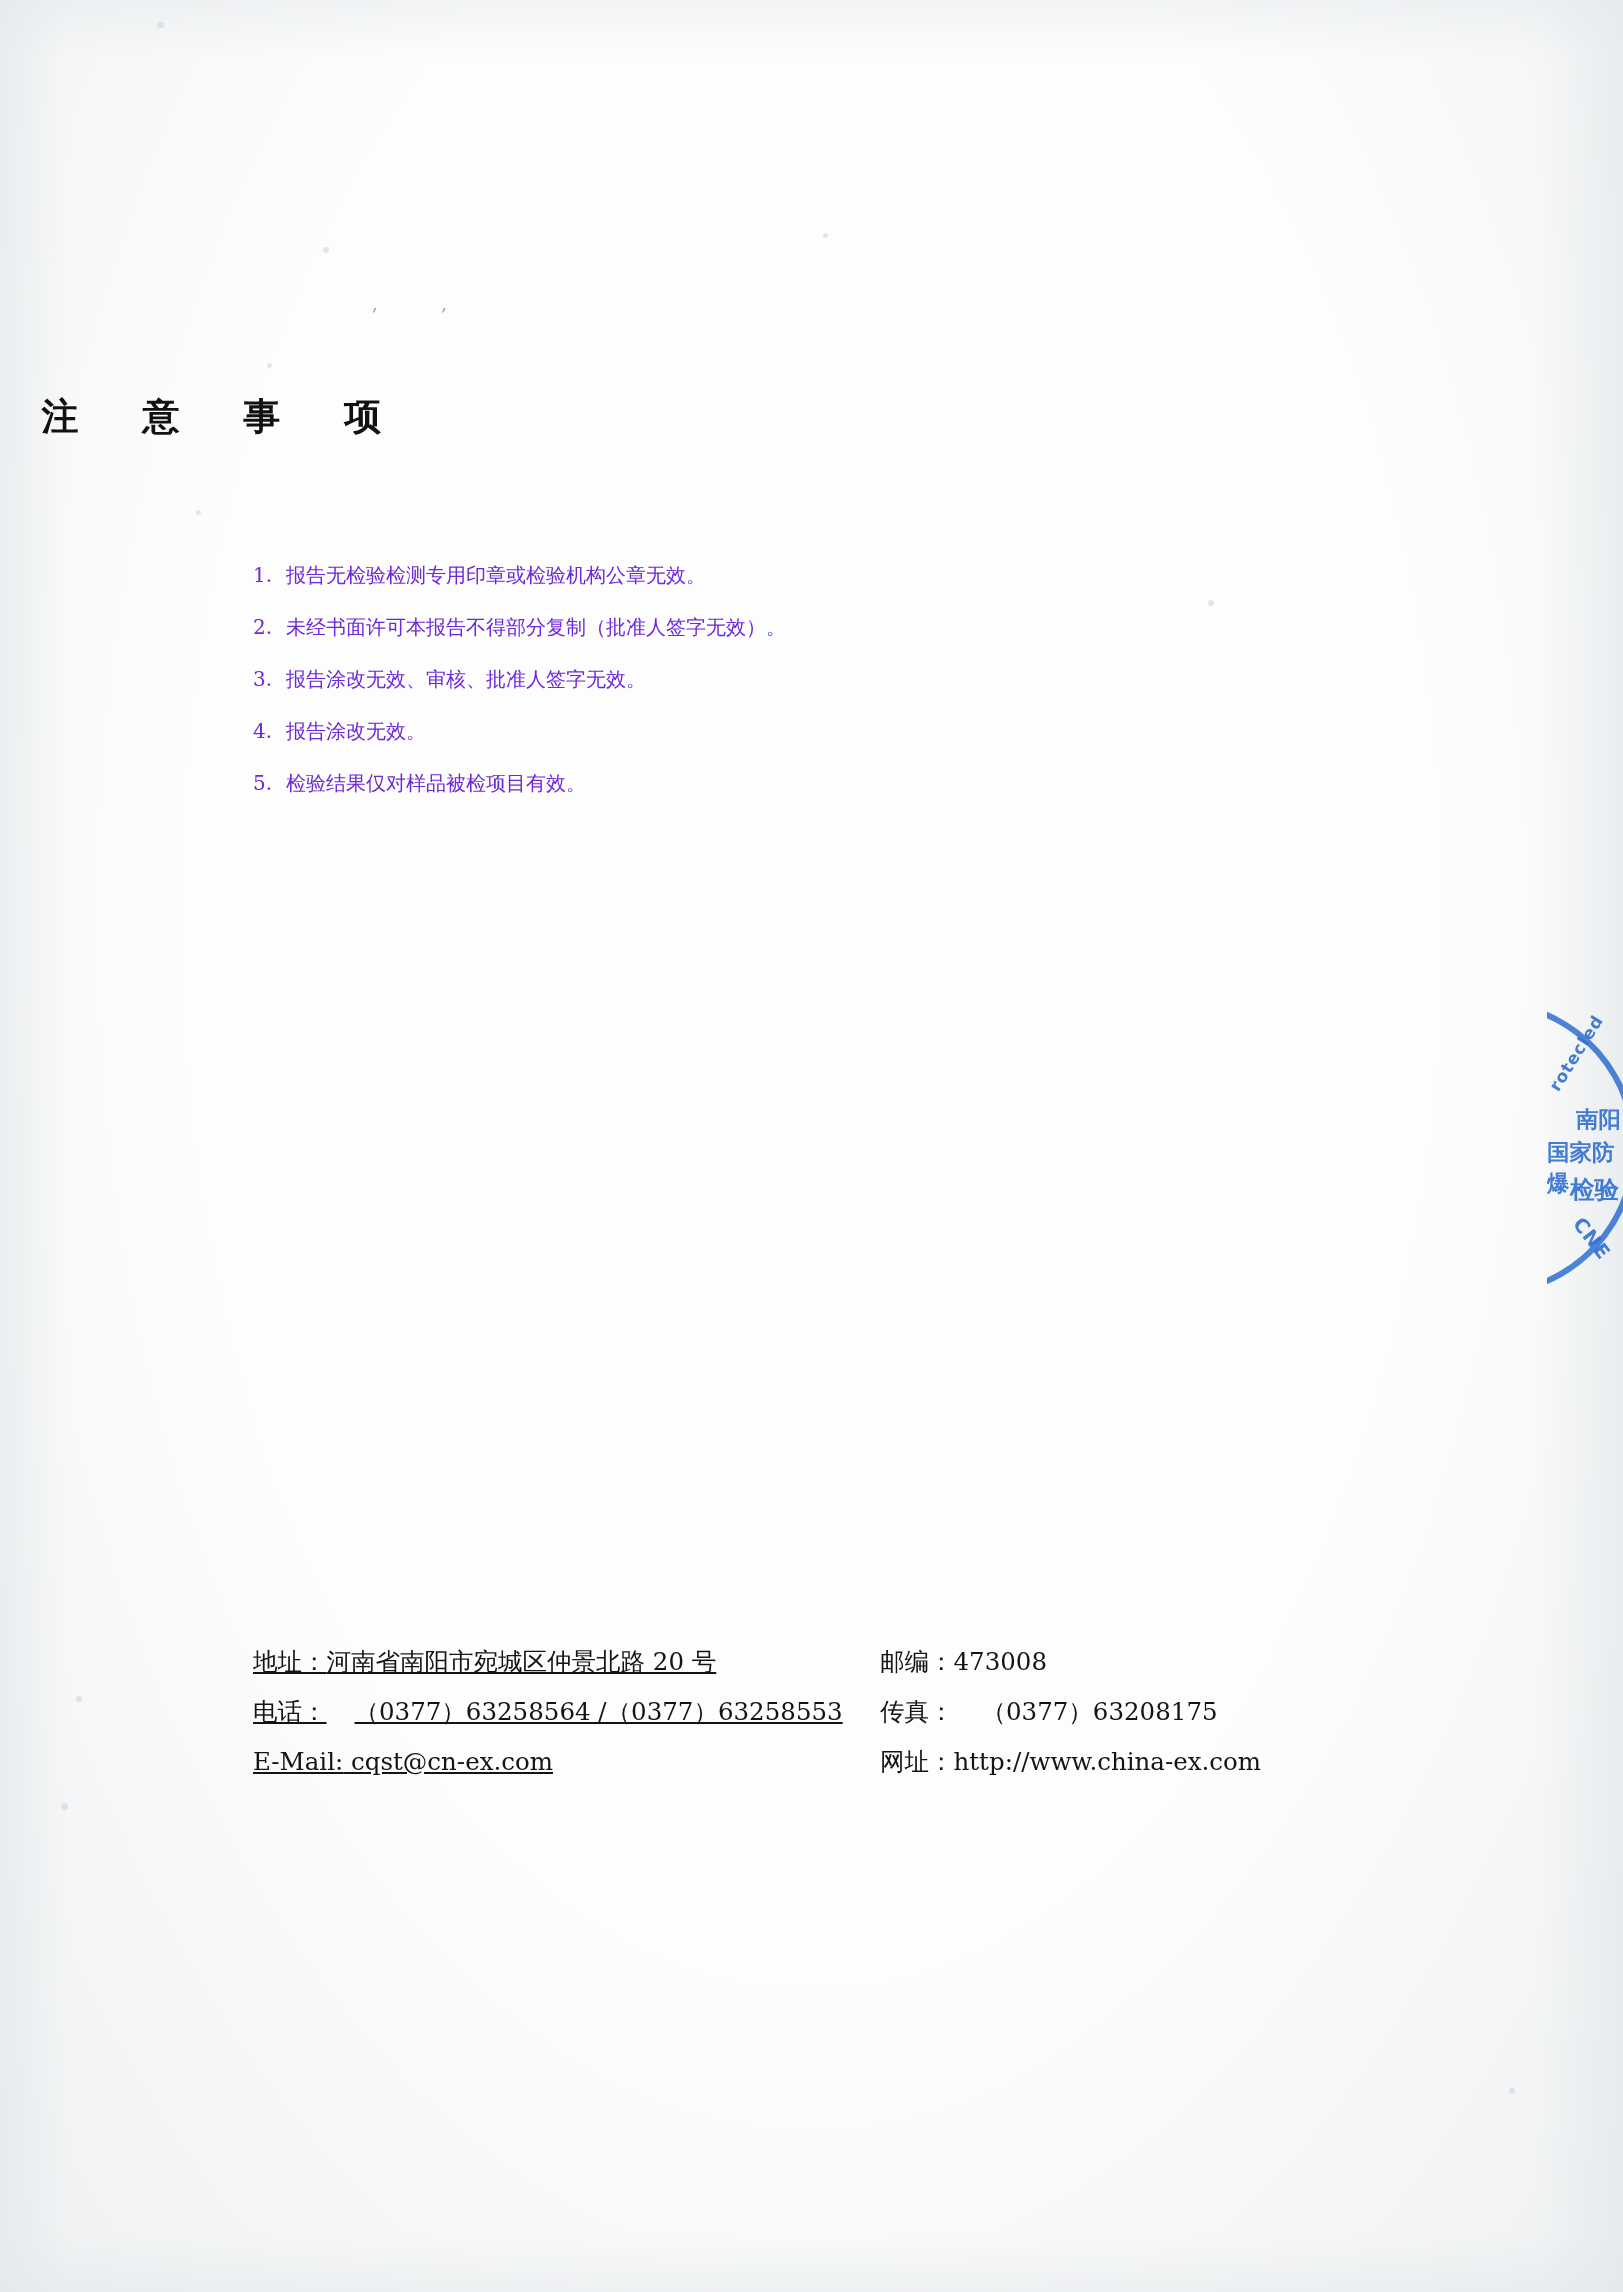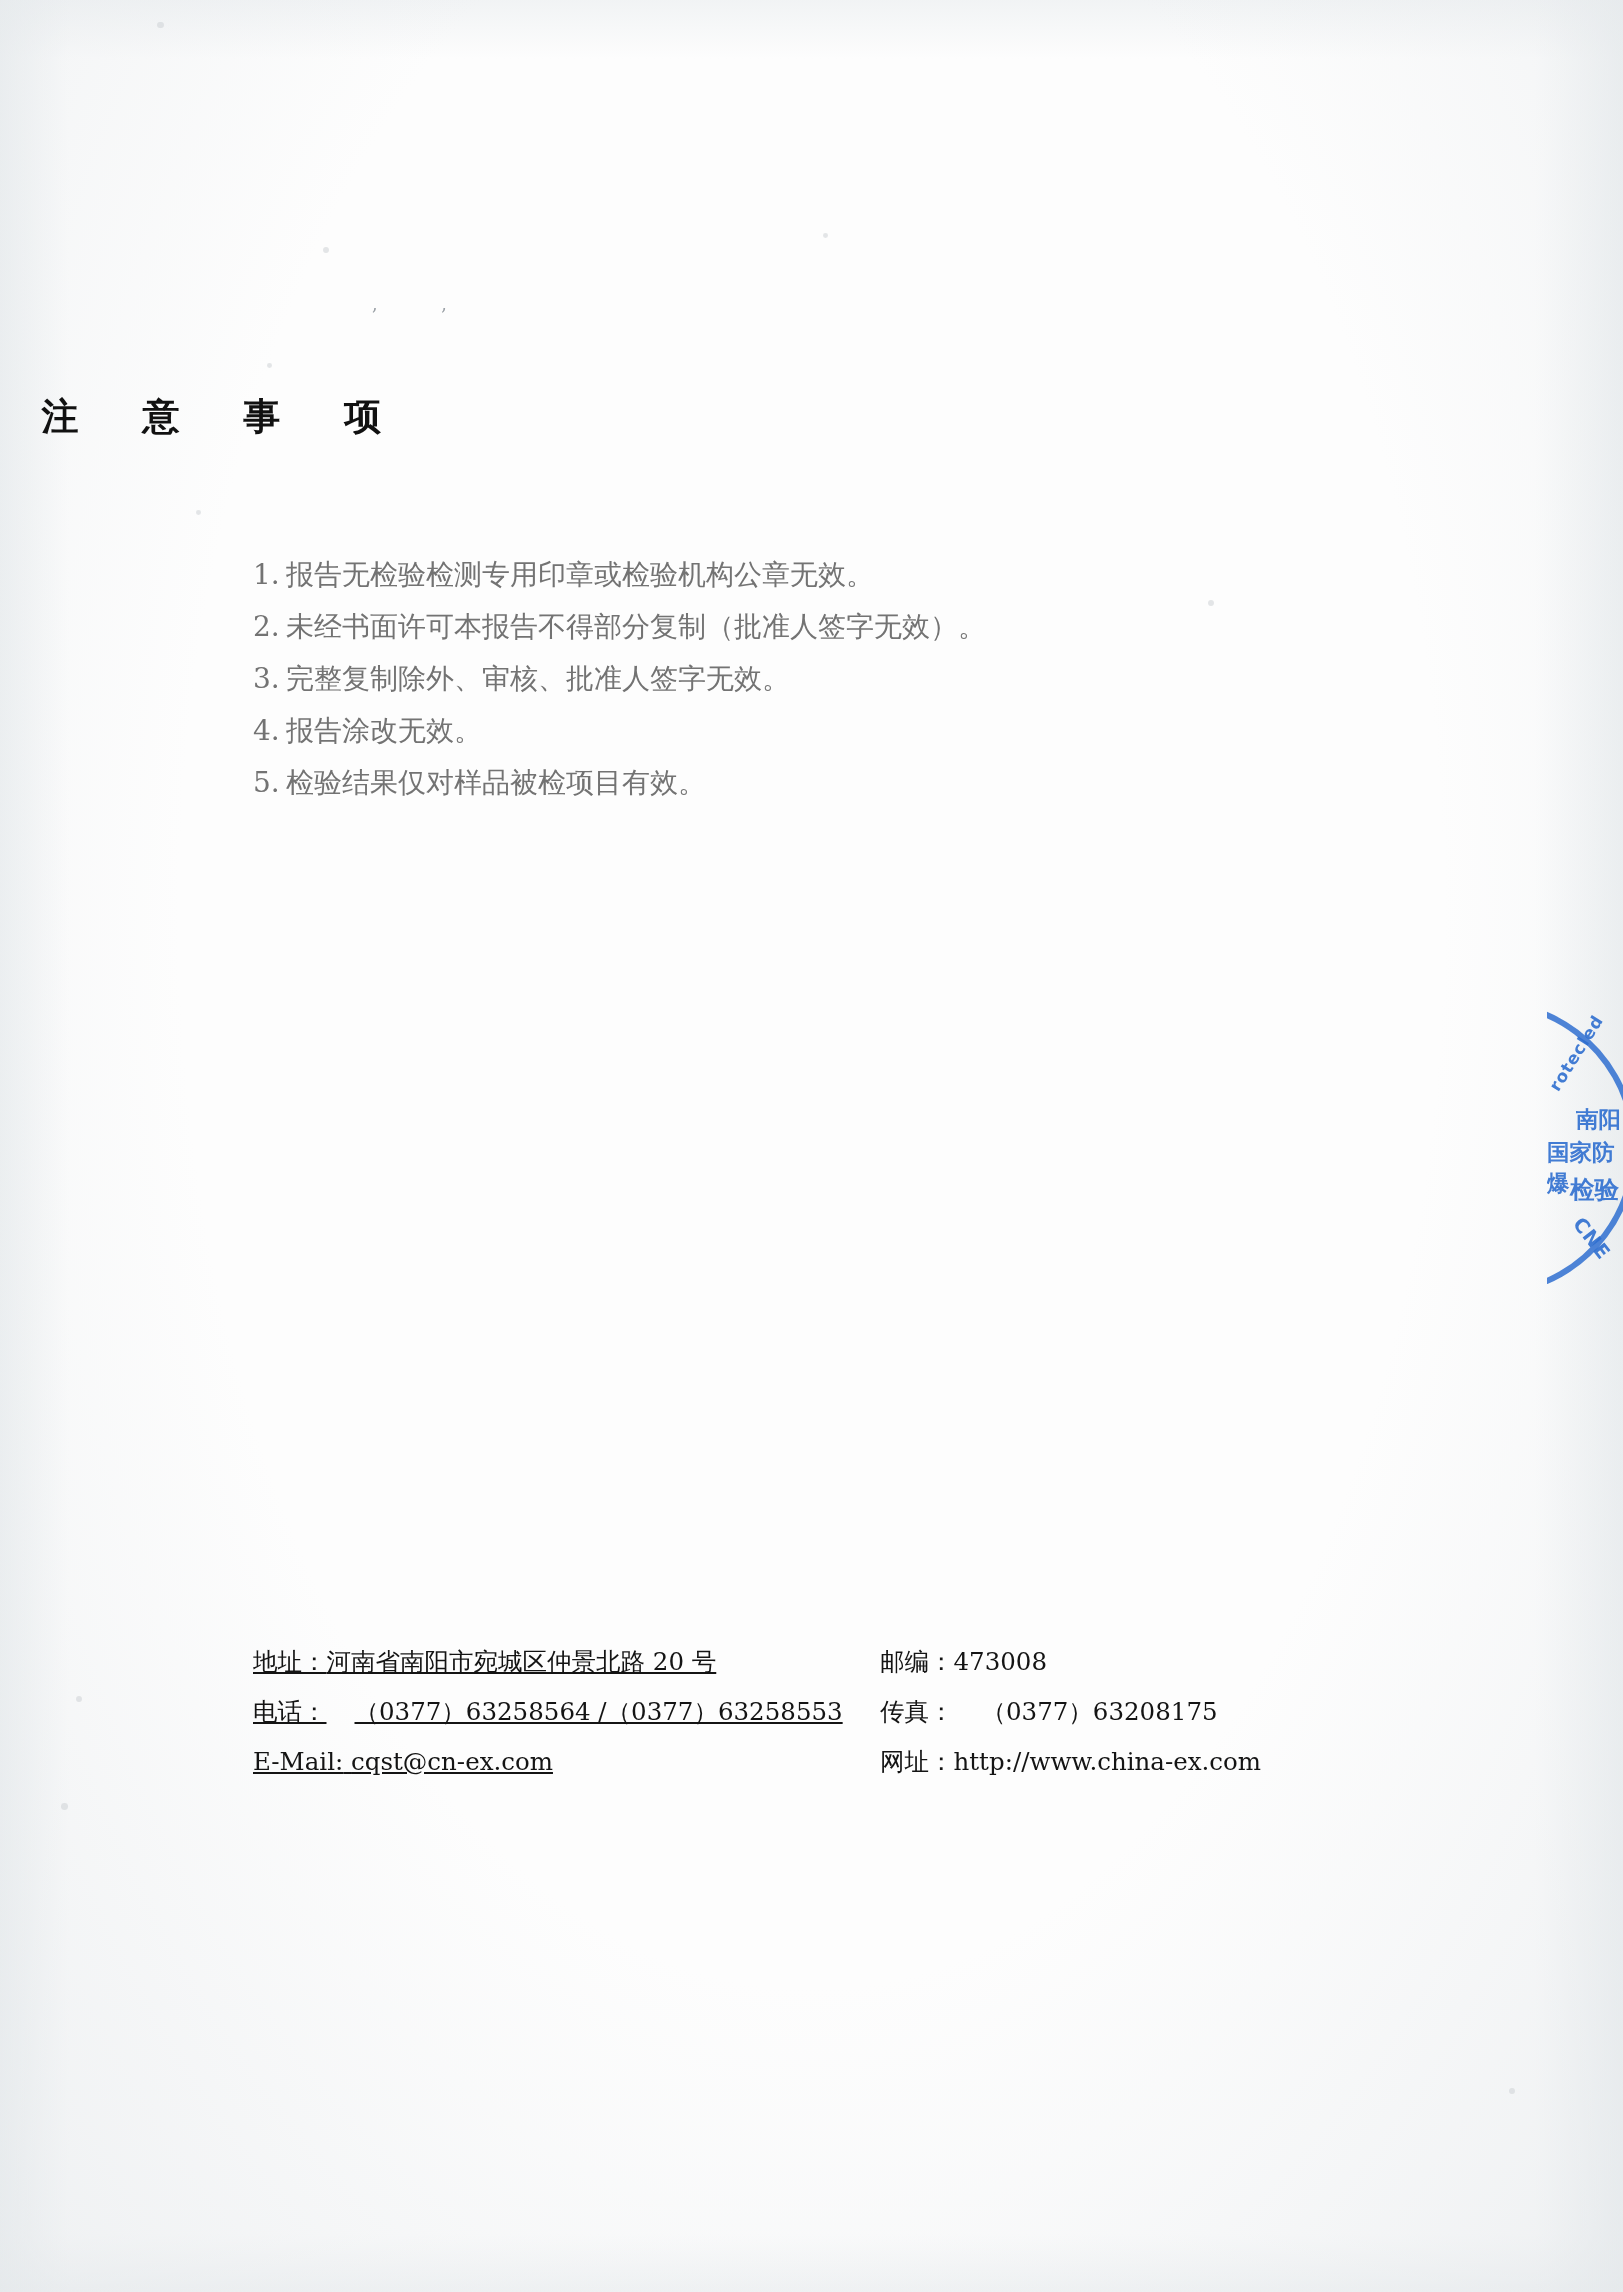--- a/index.html
+++ b/index.html
@@ -52,23 +52,23 @@
     font-family: "DejaVu Serif", "Liberation Serif", serif;
   }
 
   .notes {
     position: absolute;
     top: 549px;
     left: 253px;
     width: 1098px;
   }
   .note-item {
-    font-size: 28px;
+    font-size: 20px;
     line-height: 52px;
-    color: #737373;
+    color: #6d28d9;
     white-space: nowrap;
   }
   .note-num {
     display: inline-block;
     min-width: 33px;
   }
 
   .footer {
     position: absolute;
     top: 1637px;
@@ -159,21 +159,21 @@
   <div class="doc-title">注 意 事 项</div>
 
   <div class="notes">
     <div class="note-item">
       <span class="note-num">1.</span><span>报告无检验检测专用印章或检验机构公章无效。</span>
     </div>
     <div class="note-item">
       <span class="note-num">2.</span><span>未经书面许可本报告不得部分复制（批准人签字无效）。</span>
     </div>
     <div class="note-item">
-      <span class="note-num">3.</span><span>完整复制除外、审核、批准人签字无效。</span>
+      <span class="note-num">3.</span><span>报告涂改无效、审核、批准人签字无效。</span>
     </div>
     <div class="note-item">
       <span class="note-num">4.</span><span>报告涂改无效。</span>
     </div>
     <div class="note-item">
       <span class="note-num">5.</span><span>检验结果仅对样品被检项目有效。</span>
     </div>
   </div>
 
   <div class="stamp">

